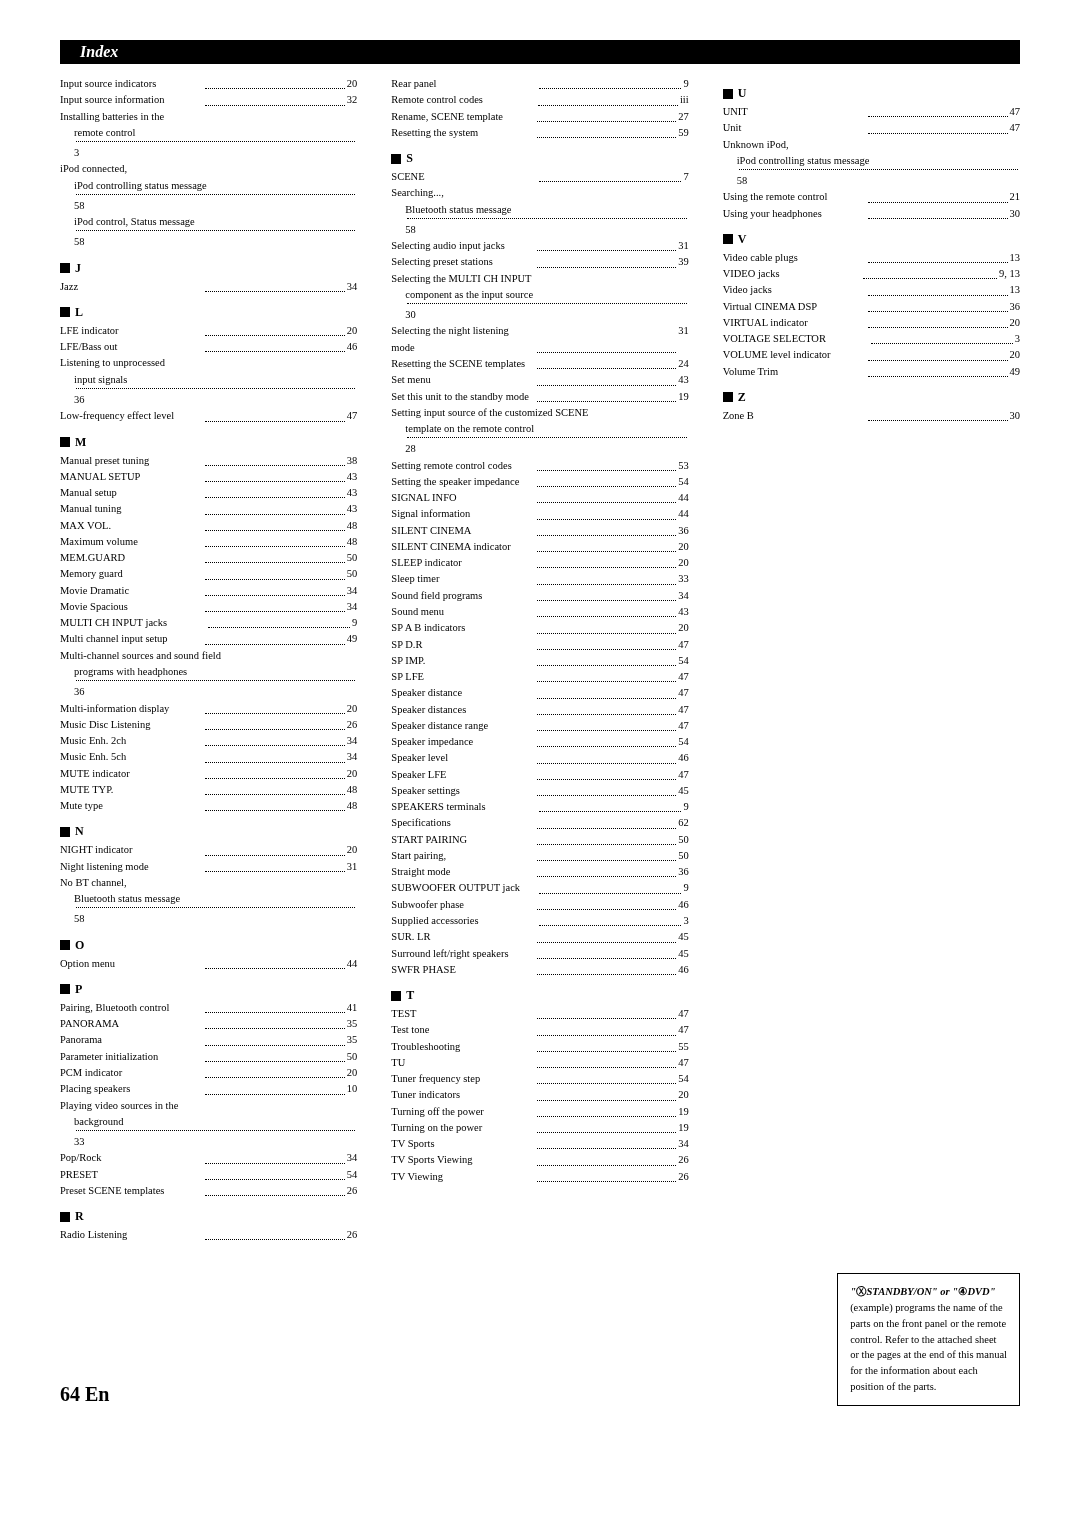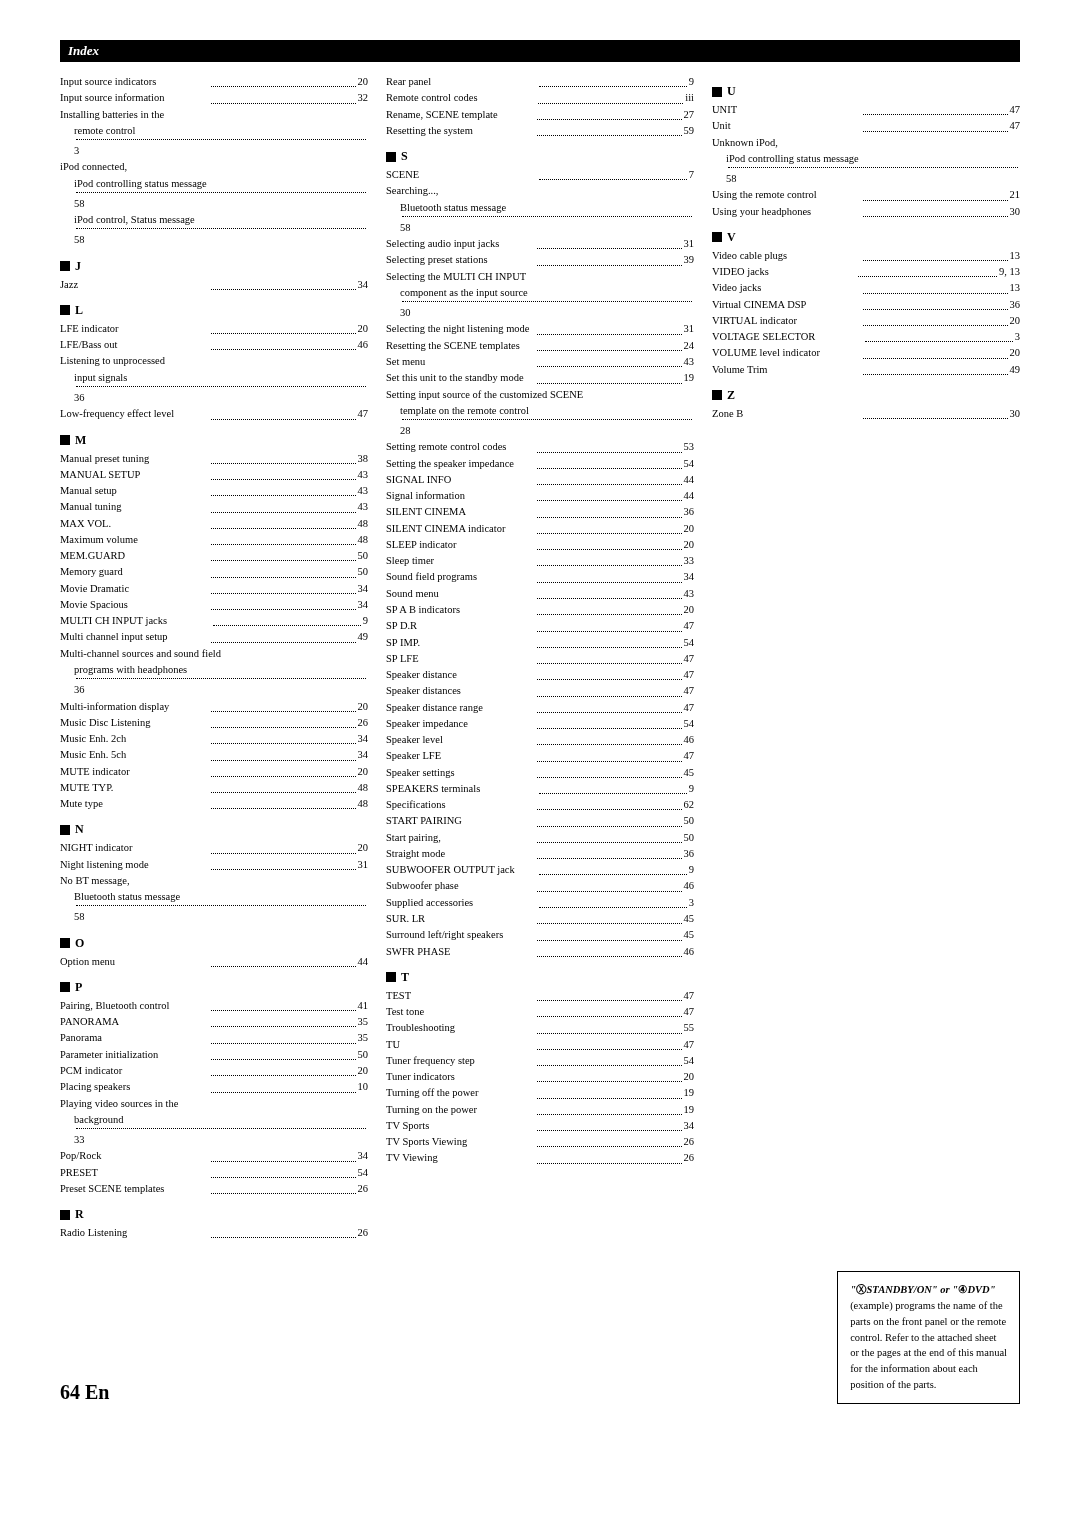--- a/index.html
+++ b/index.html
@@ -13,29 +13,29 @@
     }
     .page {
       width: 1080px;
       min-height: 1528px;
       padding: 40px 60px 40px 60px;
       position: relative;
     }
     .header-bar {
       background: #000;
       color: #fff;
-      font-size: 13px;
+      font-size: 16px;
       font-weight: bold;
-      padding: 3px 8px;
+      padding: 3px 20px;
       margin-bottom: 12px;
       font-style: italic;
     }
     .columns-wrapper {
       display: flex;
-      gap: 0;
+      gap: 16px;
       width: 100%;
     }
     .col {
       flex: 1;
       padding-right: 18px;
     }
     .col:last-child {
       padding-right: 0;
     }
     .section-header {
@@ -293,21 +293,21 @@
           <span class="entry-text">NIGHT indicator</span>
           <span class="dots"></span>
           <span class="page-num">20</span>
         </div>
         <div class="index-entry">
           <span class="entry-text">Night listening mode</span>
           <span class="dots"></span>
           <span class="page-num">31</span>
         </div>
         <div class="index-entry">
-          <span class="entry-text">No BT message,</span>
+          <span class="entry-text">No BT channel,</span>
         </div>
         <div class="index-entry indent">
           <span class="entry-text">Bluetooth status message</span>
           <span class="dots"></span>
           <span class="page-num">58</span>
         </div>
         <div class="section-header">
           <span class="section-square"></span>
           <span class="section-letter">O</span>
         </div>

